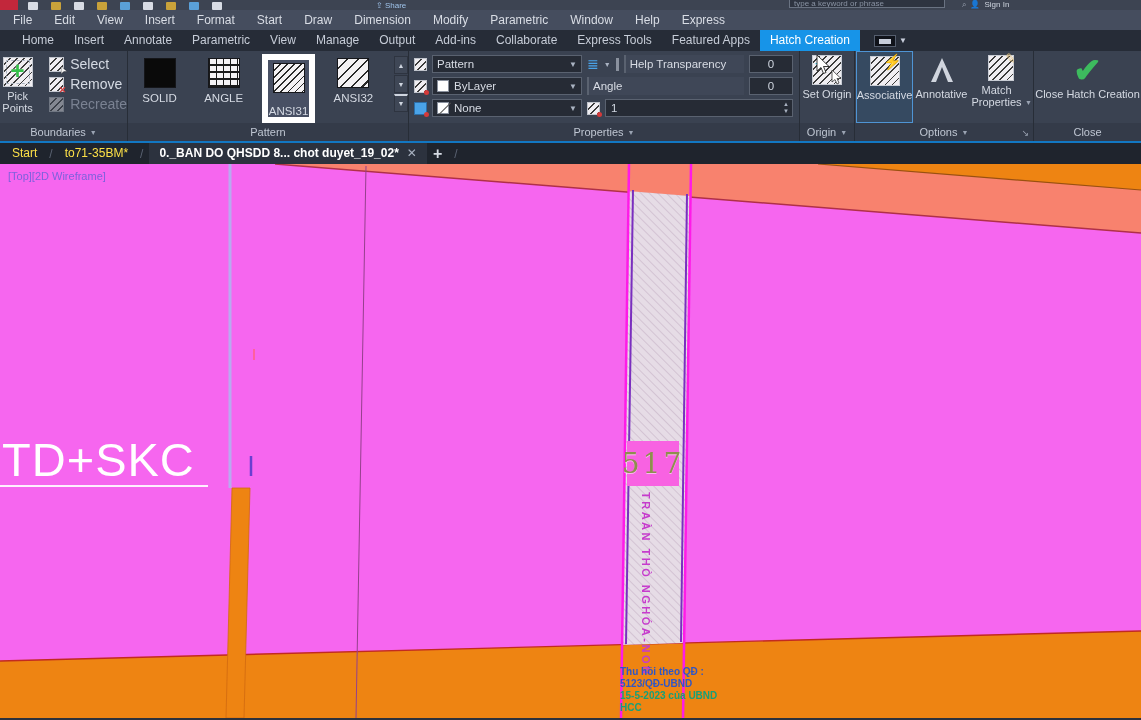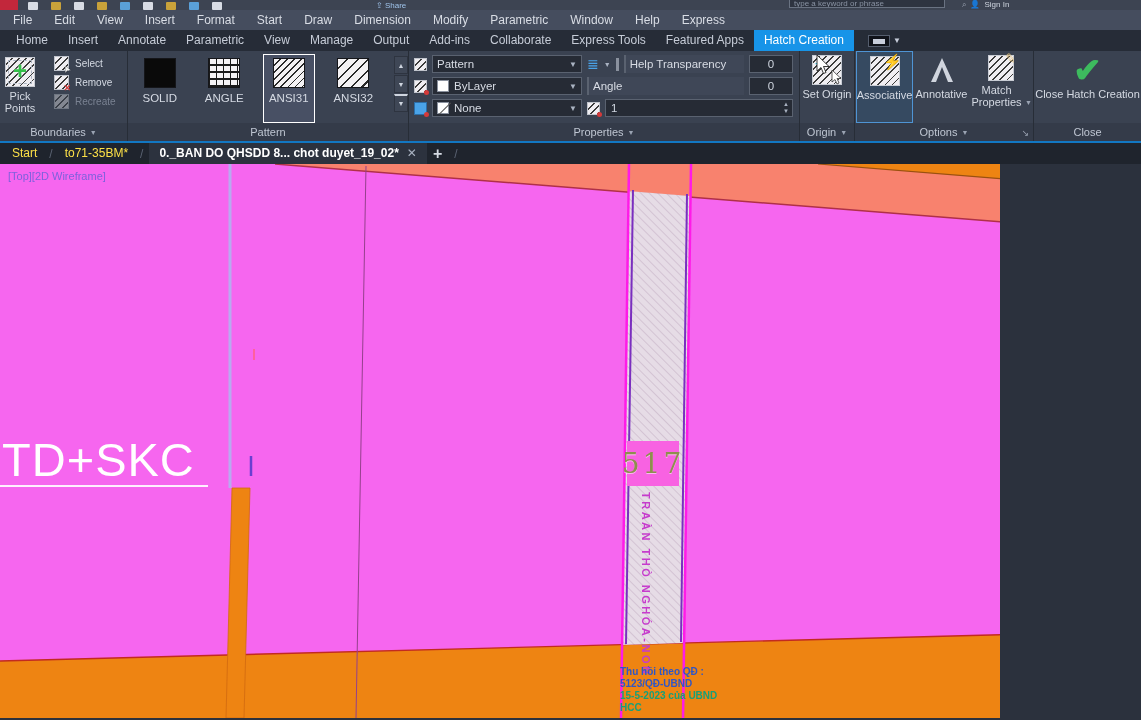--- a/index.html
+++ b/index.html
@@ -17,21 +17,21 @@
     background:#2e3440; border:1px solid #6a7382; color:#8a93a3; font-size:8px;
     padding-left:4px; line-height:14px; overflow:hidden; }
   .signin { position:absolute; left:962px; top:0; color:#cfd5df; font-size:8px; display:flex; gap:4px; }
   .signin .glyph { color:#aab3c2; }
 
   
   .menubar { height:20px; background:#454d5e; display:flex; align-items:center; padding-left:2px; }
   .menu-item { color:#d9dde5; font-size:12px; padding:0 11px; line-height:20px; cursor:default; }
 
   
-  .tabrow { height:21px; background:#262c37; display:flex; align-items:stretch; padding-left:6px; }
+  .tabrow { height:21px; background:#262c37; display:flex; align-items:stretch; padding-left:12px; }
   .ribbon-tab { color:#c6ccd7; font-size:12px; padding:0 10px; line-height:21px; }
   .ribbon-tab.active { background:#1794e8; color:#fff; }
   .tab-extra { margin-left:14px; align-self:center; display:flex; align-items:center; gap:3px; }
   .tab-extra .box { width:22px; height:12px; background:#10131a; border:1px solid #555e6e; position:relative; }
   .tab-extra .box::after { content:""; position:absolute; left:4px; top:3px; width:12px; height:5px; background:#c8cedb; }
   .tab-extra .dd { color:#c8cedb; font-size:8px; }
 
   
   .ribbon { height:92px; background:#3a4251; display:flex; border-bottom:2px solid #1277c2; }
   .panel { display:flex; flex-direction:column; border-right:1px solid #272d37; }
@@ -58,28 +58,28 @@
   .pickpoints { margin-left:-6px; width:52px; }
   .pickpoints .plus { position:absolute; left:50%; top:50%; transform:translate(-50%,-54%);
     color:#35c04a; font-size:24px; font-weight:bold; text-shadow:0 0 2px #fff; }
   .pp-icon { outline:1px dashed #aab3c0; outline-offset:-4px; }
   .small-col { display:flex; flex-direction:column; gap:4px; margin-left:8px; margin-top:3px; }
   .small-btn { display:flex; align-items:center; gap:6px; }
   .mini-icon { width:15px; height:15px; position:relative; border:1px solid #c0c4cc; flex:0 0 auto; }
   .mini-ov { position:absolute; right:-3px; bottom:-4px; font-size:9px; }
   .arrow-ov { color:#f2f2f2; transform:rotate(-115deg); text-shadow:0 0 1px #000; }
   .x-ov { color:#d43a3a; font-weight:bold; }
-  .small-label { color:#d5dae3; font-size:10px; }
+  .small-label { color:#d5dae3; font-size:14px; }
   .disabled .mini-icon { opacity:.4; }
   .disabled .small-label { color:#7a8292; }
 
   
   .pattern-content { display:flex; padding:3px 0 0 6px; gap:13px; }
   .swatch { width:60px; display:flex; flex-direction:column; align-items:center; padding-top:3px; border:1px solid transparent; }
-  .swatch.selected { background:#485064; border:1px solid #ffffff; }
+  .swatch.selected { background:#485064; border:6px solid #ffffff;justify-content:space-between; }
   .swatch-icon { width:32px; height:30px; border:1px solid #15161a; background:#f4f2f4; }
   .sw-solid { background:#0a0a0a; }
   .sw-angle { background-image:repeating-linear-gradient(0deg,#1a1a1a 0 1.5px,transparent 1.5px 7px),
                                repeating-linear-gradient(90deg,#1a1a1a 0 1.5px,transparent 1.5px 7px); }
   .sw-ansi31 { background-image:repeating-linear-gradient(135deg,transparent 0 4px,#2a2a2a 4px 5px); }
   .sw-ansi32 { background-image:repeating-linear-gradient(135deg,transparent 0 6px,#2a2a2a 6px 7.5px); }
   .swatch-label { margin-top:4px; color:#d5dae3; font-size:11.5px; }
   .scroll-col { margin-left:2px; display:flex; flex-direction:column; gap:1px; padding-top:2px; }
   .scroll-btn { width:14px; height:18px; background:#3f4756; border:1px solid #2e3440;
     color:#cfd5df; font-size:7px; display:flex; align-items:center; justify-content:center; }
@@ -125,21 +125,21 @@
 
   
   .filetabs { height:21px; background:#1f242d; display:flex; align-items:center; padding-left:6px; }
   .ft-sep { color:#5a6272; font-size:12px; padding:0 6px; }
   .file-tab { color:#fde047; font-size:12px; padding:0 6px; line-height:21px; display:flex; align-items:center; gap:8px; }
   .file-tab.active { background:#2c323e; color:#fff; font-weight:bold; padding:0 10px; }
   .ft-close { color:#aab3c2; font-weight:normal; font-size:12px; }
   .ft-new { color:#d5dae3; font-size:16px; font-weight:bold; padding:0 6px; }
 
   
-  .canvas { position:relative; width:1000px; height:554px; overflow:hidden; background:#f666ef; }
+  .canvas { position:relative; width:1141px; height:554px; overflow:hidden; background:#f666ef; }
   .canvas svg { position:absolute; left:0; top:0; }
   .viewport-label { position:absolute; left:8px; top:6px; font-size:11px; color:#5f5fd8; opacity:.8; }
   .area-label { position:absolute; left:-12px; top:268px; font-size:47px; color:#fff; letter-spacing:1px; }
   .area-underline { position:absolute; left:0; top:321px; width:208px; height:2px; background:rgba(255,255,255,.9); }
   .parcel-label { position:absolute; left:627px; top:277px; width:52px; height:45px; background:#f862e2;
     display:flex; align-items:center; justify-content:center;
     font-family:"DejaVu Serif", serif; font-size:28px; letter-spacing:3px; color:#8e8e4e;
     text-shadow:0 1px 0 rgba(255,255,255,.55); }
   .owner-vertical { position:absolute; left:640px; top:328px; height:142px;
     writing-mode:vertical-rl; font-size:11px; font-weight:bold; letter-spacing:2.5px; color:#c63ccc; white-space:nowrap; }

